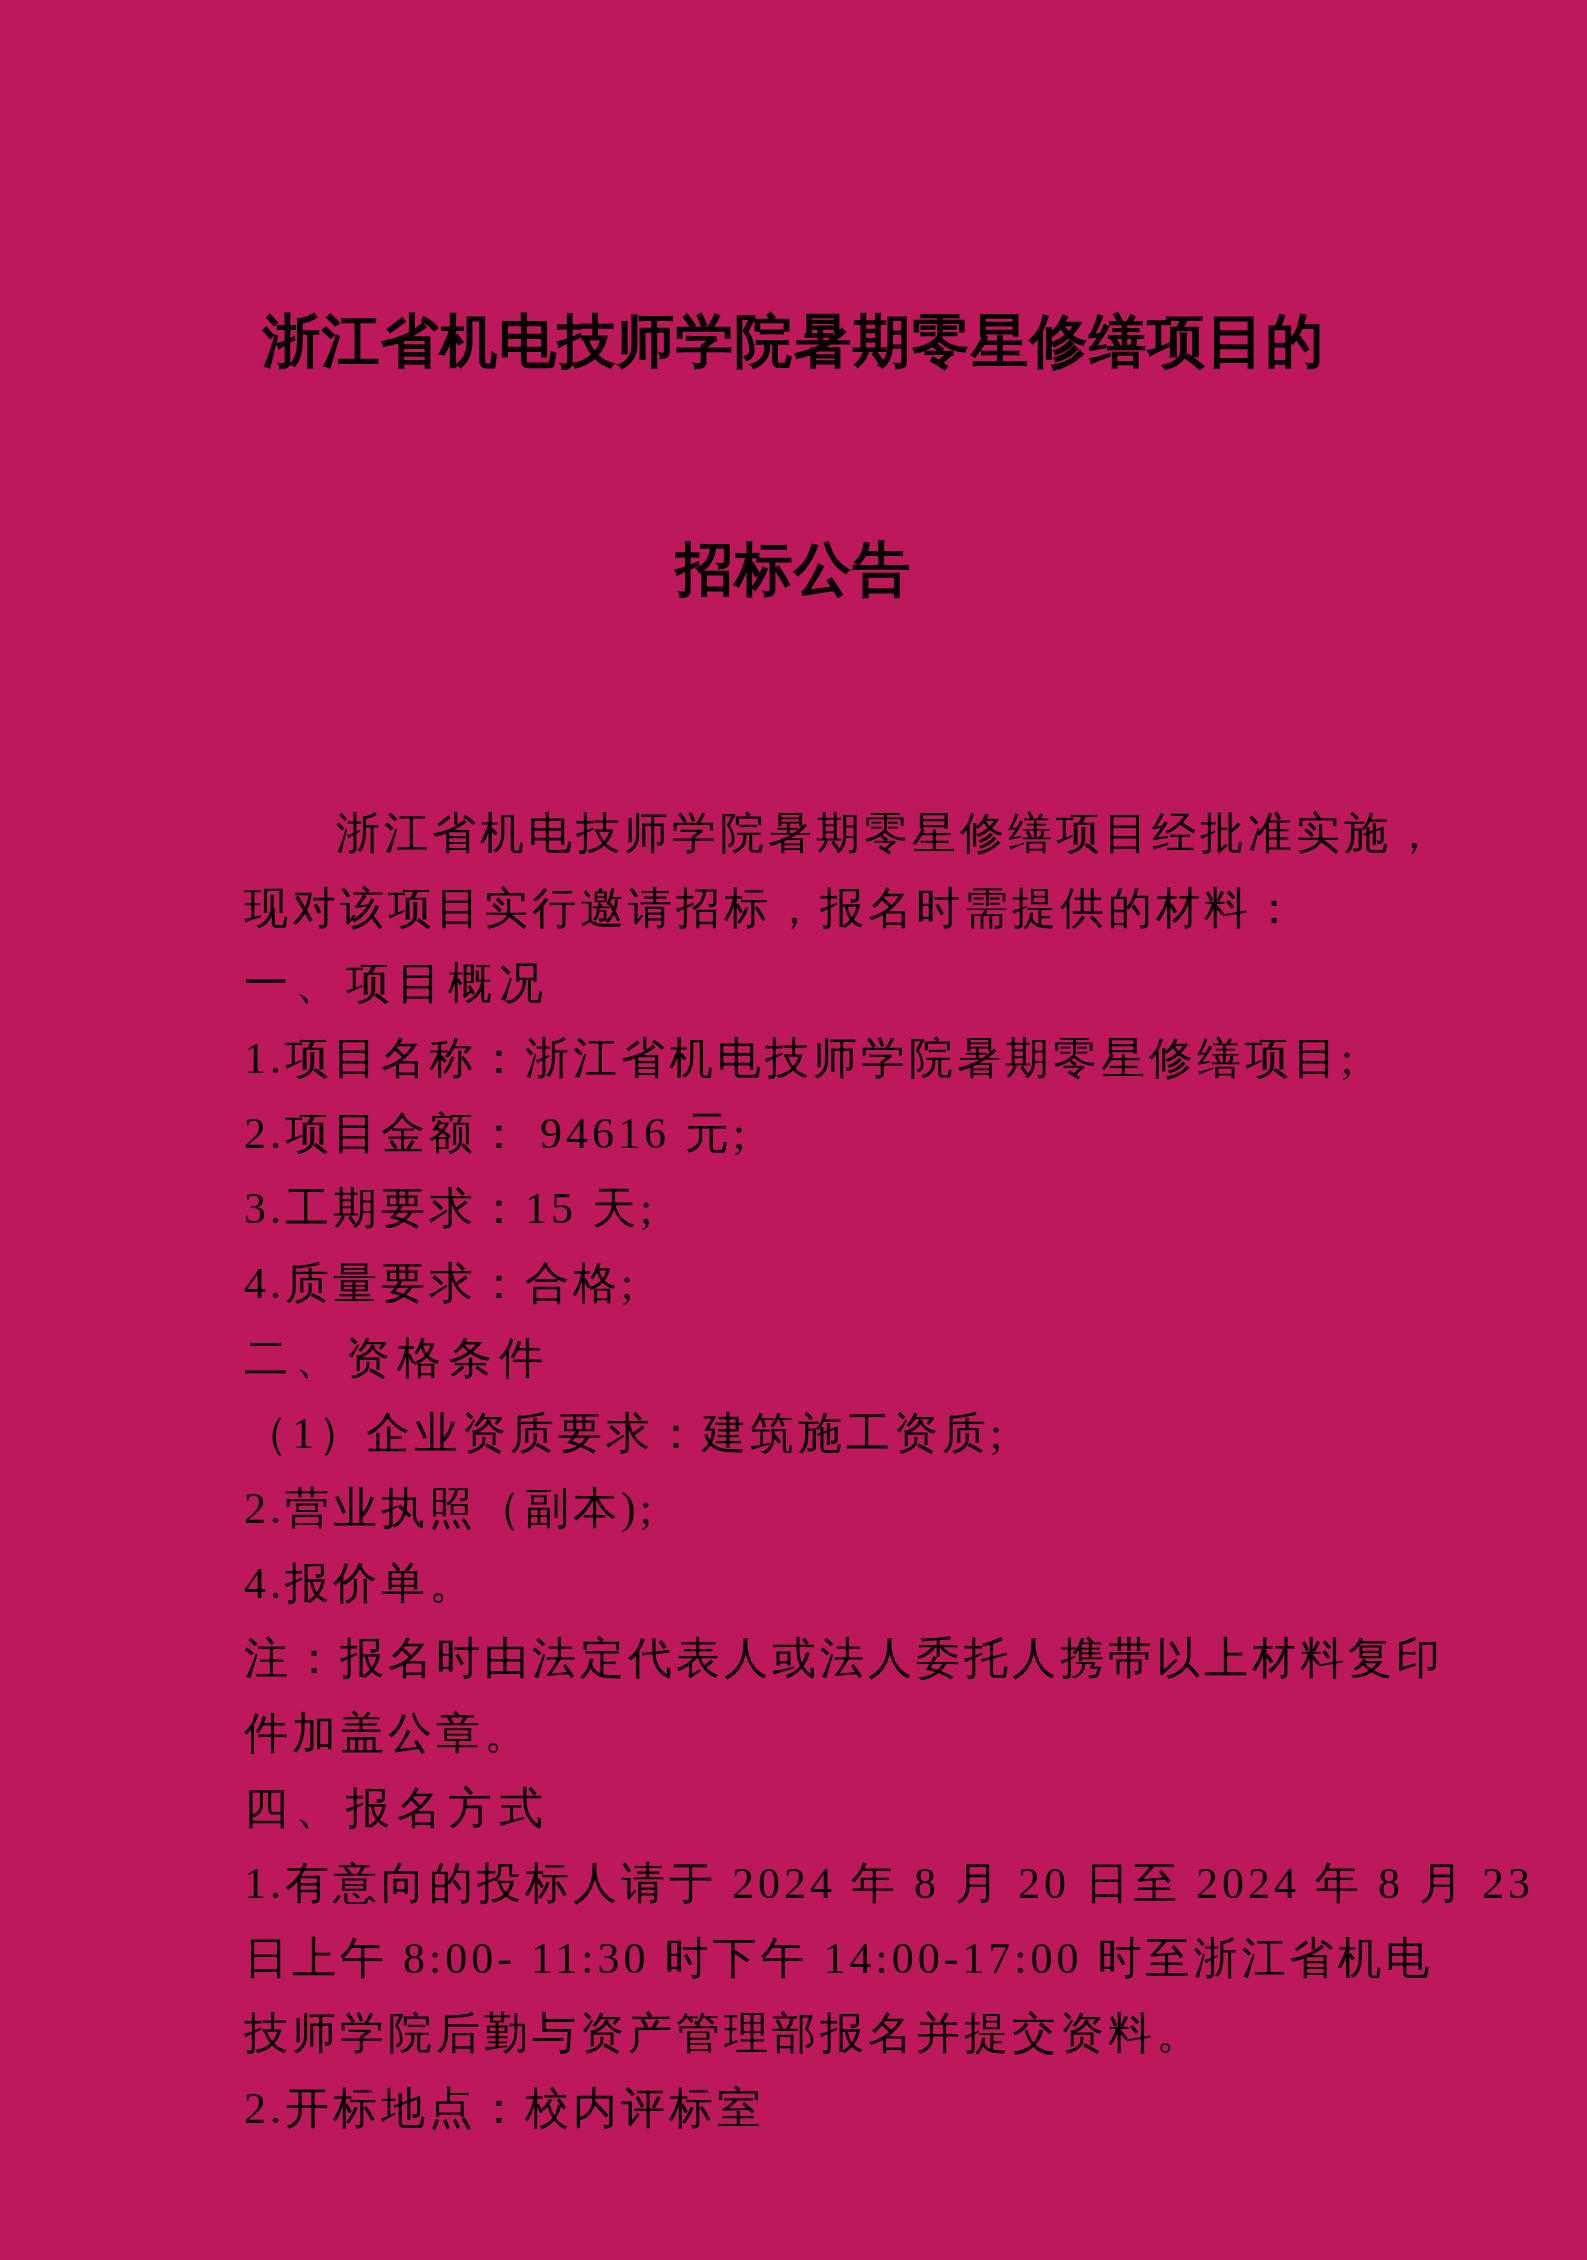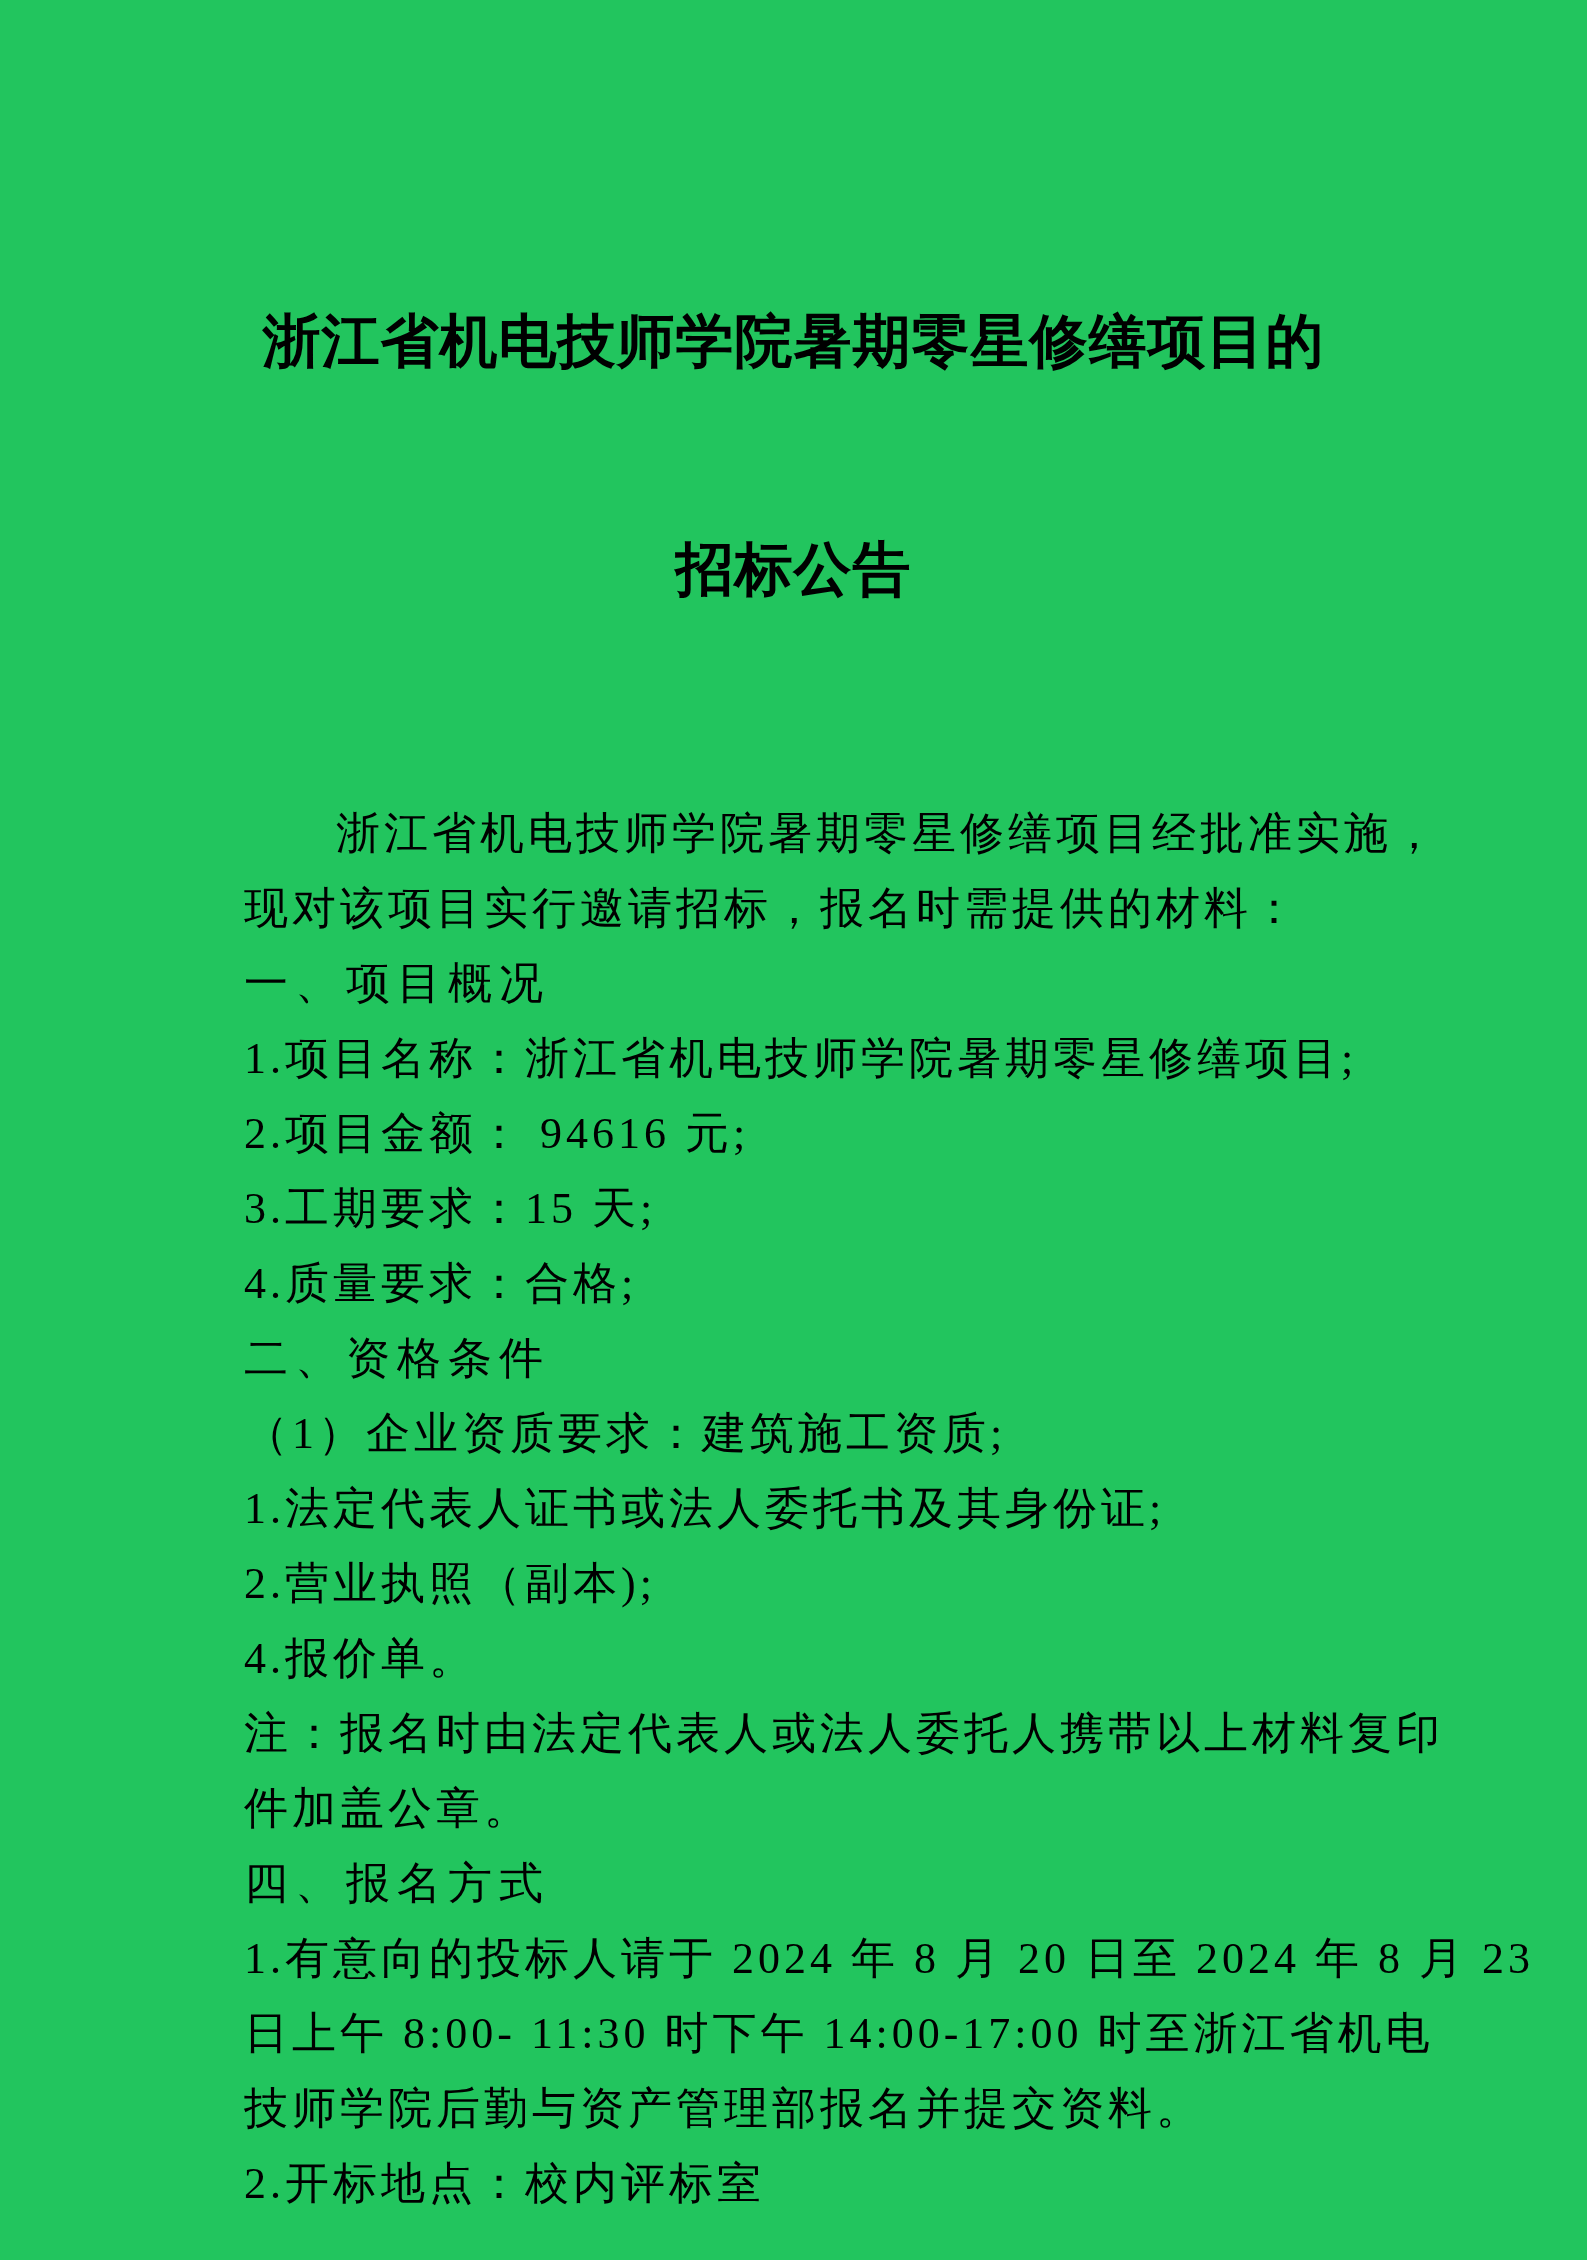--- a/index.html
+++ b/index.html
@@ -13,21 +13,21 @@
     position: relative;
     font-family: "Liberation Serif", "DejaVu Serif", serif;
     color: #000000;
     overflow: hidden;
   }
   .page {
     box-sizing: border-box;
     width: 1587px;
     height: 2260px;
     padding: 152px 244px 0 244px;
-    background: #22c55e;
+    background: #be185d;
   }
   .title {
     text-align: center;
     font-weight: bold;
     font-size: 58px;
     line-height: 76px;
     letter-spacing: 1px;
     white-space: pre;
   }
   .doc-body {
@@ -58,21 +58,20 @@
   <div class="doc-body" id="doc-body">
       <div class="line para-first">浙江省机电技师学院暑期零星修缮项目经批准实施，</div>
       <div class="line">现对该项目实行邀请招标，报名时需提供的材料：</div>
       <div class="line heading">一、项目概况</div>
       <div class="line">1.项目名称：浙江省机电技师学院暑期零星修缮项目;</div>
       <div class="line">2.项目金额： 94616 元;</div>
       <div class="line">3.工期要求：15 天;</div>
       <div class="line">4.质量要求：合格;</div>
       <div class="line heading">二、资格条件</div>
       <div class="line">（1）企业资质要求：建筑施工资质;</div>
-      <div class="line">1.法定代表人证书或法人委托书及其身份证;</div>
       <div class="line">2.营业执照（副本);</div>
       <div class="line">4.报价单。</div>
       <div class="line">注：报名时由法定代表人或法人委托人携带以上材料复印</div>
       <div class="line">件加盖公章。</div>
       <div class="line heading">四、报名方式</div>
       <div class="line">1.有意向的投标人请于 2024 年 8 月 20 日至 2024 年 8 月 23</div>
       <div class="line">日上午 8:00- 11:30 时下午 14:00-17:00 时至浙江省机电</div>
       <div class="line">技师学院后勤与资产管理部报名并提交资料。</div>
       <div class="line">2.开标地点：校内评标室</div>
     </div>

